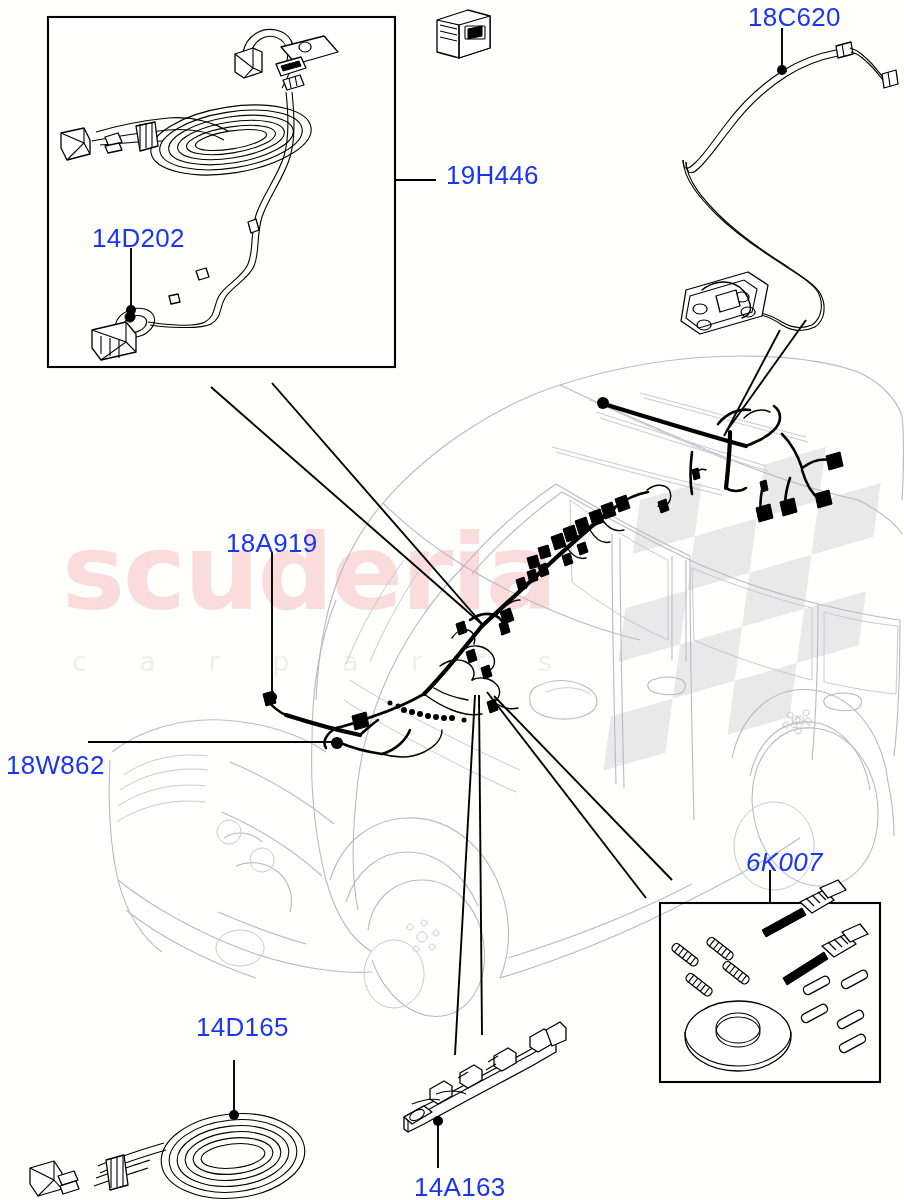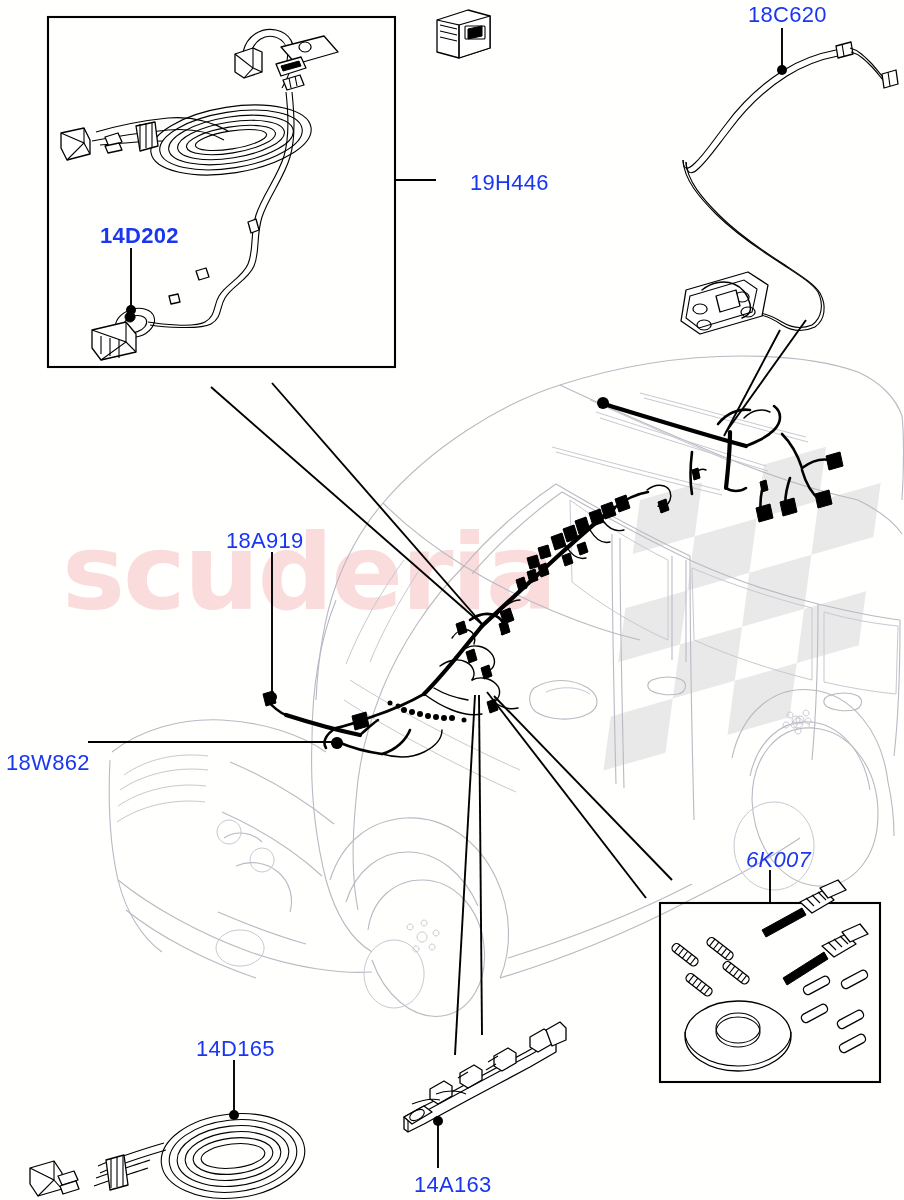--- a/index.html
+++ b/index.html
@@ -19,21 +19,21 @@
     position: absolute;
     left: 0;
     top: 0;
     width: 904px;
     height: 1200px;
   }
   .part-label {
     position: absolute;
     color: #1a36f0;
     font-family: "Liberation Sans", sans-serif;
-    font-size: 22px;
+    font-size: 26px;
     font-weight: 400;
     letter-spacing: 0.3px;
     white-space: nowrap;
     user-select: none;
   }
   
   #watermark {
     position: absolute;
     left: 0; top: 0;
     width: 732px; height: 1200px;
@@ -78,20 +78,21 @@
           <rect x="0" y="104" width="62" height="52"></rect>
           <rect x="124" y="104" width="62" height="52"></rect>
           <rect x="62" y="156" width="62" height="52"></rect>
           <rect x="186" y="156" width="62" height="52"></rect>
           <rect x="0" y="208" width="62" height="52"></rect>
           <rect x="124" y="208" width="62" height="52"></rect>
         </g>
       </g>
     </svg>
     <div class="wm-brand">scuderia</div>
+    <div class="wm-sub">c a r  p a r t s</div>
   </div>
 
   <svg id="diagram-svg" viewBox="0 0 904 1200">
     <defs>
       <style>
         .veh  { fill:none; stroke:#b9b9c4; stroke-width:1.1; }
         .vehd { fill:none; stroke:#c8c8d2; stroke-width:1;   }
         .hrn  { fill:none; stroke:#000; stroke-width:4.2; stroke-linecap:round; stroke-linejoin:round; }
         .hrn2 { fill:none; stroke:#000; stroke-width:2.6; stroke-linecap:round; stroke-linejoin:round; }
         .hrn3 { fill:none; stroke:#000; stroke-width:1.4; stroke-linecap:round; stroke-linejoin:round; }
@@ -582,27 +583,27 @@
 
     <g>
       <line class="lead" x1="438" y1="1168" x2="438" y2="1124"></line>
       <circle cx="438" cy="1121" r="5" fill="#000"></circle>
     </g>
 
   </svg>
 
   <div class="part-label" style="left:748px; top:2px;">18C620</div>
 
-  <div class="part-label" style="left:446px; top:170px;margin-left:24px;">19H446</div>
-
-  <div class="part-label" style="left:100px; top:223px;font-weight:bold;">14D202</div>
+  <div class="part-label" style="left:446px; top:160px;">19H446</div>
+
+  <div class="part-label" style="left:92px; top:223px;">14D202</div>
 
   <div class="part-label" style="left:226px; top:528px;">18A919</div>
 
   <div class="part-label" style="left:6px; top:750px;">18W862</div>
 
   <div class="part-label" style="left:746px; top:847px;font-style:italic;">6K007</div>
 
-  <div class="part-label" style="left:196px; top:1036px;">14D165</div>
+  <div class="part-label" style="left:196px; top:1012px;">14D165</div>
 
   <div class="part-label" style="left:414px; top:1172px;">14A163</div>
 
 </div>
 
 </body></html>

